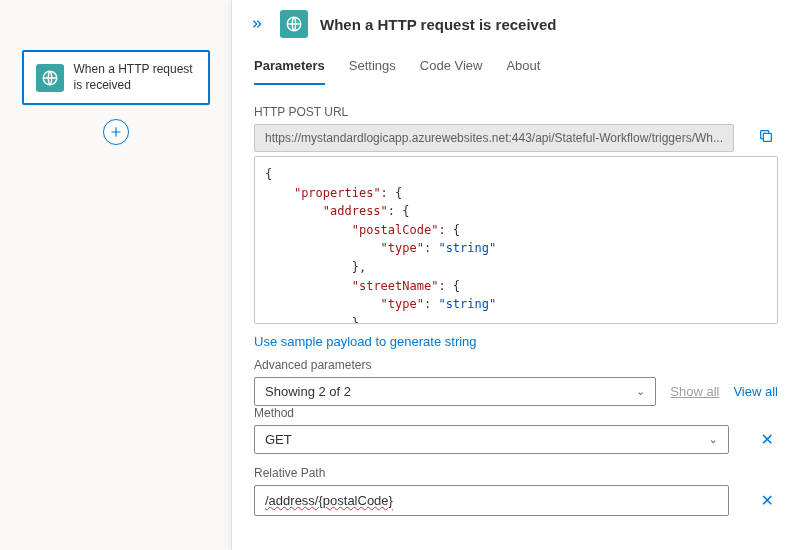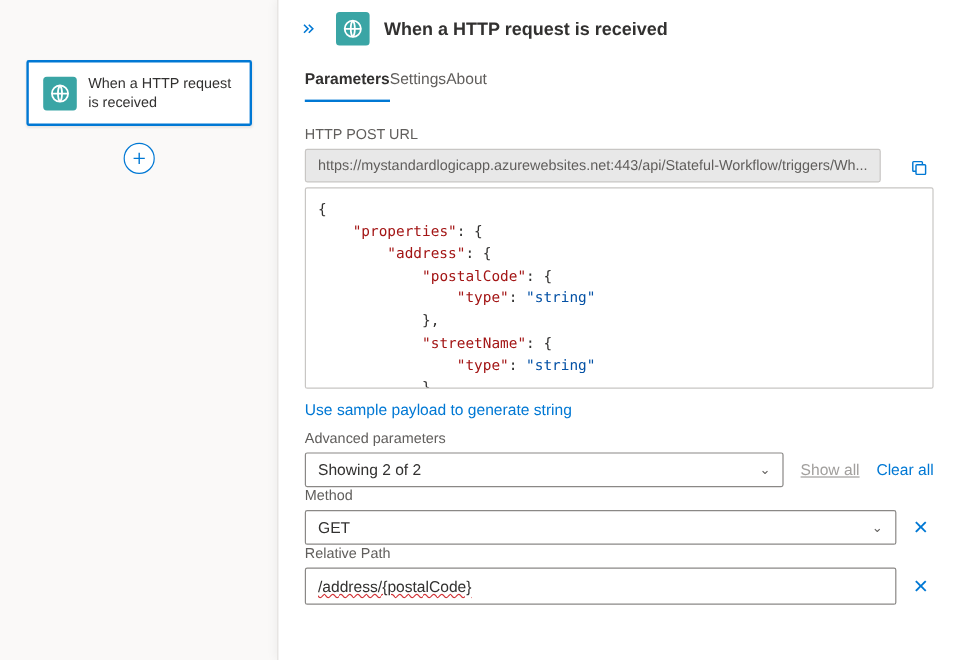--- a/index.html
+++ b/index.html
@@ -7,39 +7,39 @@
   .root { display: flex; width: 100%; height: 100%; }
   .canvas { width: 243px; background: #faf9f8; padding: 50px 18px 0 18px; display: flex; flex-direction: column; align-items: center; }
   .node { display: flex; align-items: center; gap: 10px; background: #fff; border: 2px solid #0078d4; border-radius: 2px; padding: 10px 12px; width: 188px; box-shadow: 0 1px 2px rgba(0,0,0,.08); }
   .node-icon, .hdr-icon { width: 28px; height: 28px; background: #3aa5a5; border-radius: 3px; display: flex; align-items: center; justify-content: center; flex-shrink: 0; }
   .node-text { font-size: 12px; line-height: 1.3; }
   .add-btn { margin-top: 14px; width: 26px; height: 26px; border-radius: 50%; border: 1px solid #0078d4; background: #fff; color: #0078d4; display: flex; align-items: center; justify-content: center; font-size: 16px; cursor: pointer; }
   .panel { flex: 1; background: #fff; border-left: 1px solid #e1dfdd; display: flex; flex-direction: column; box-shadow: -2px 0 8px rgba(0,0,0,.05); }
   .panel-hdr { display: flex; align-items: center; gap: 12px; padding: 10px 20px 8px 16px; }
   .collapse { color: #0078d4; font-size: 14px; cursor: pointer; padding: 2px; }
   .panel-title { font-size: 15px; font-weight: 600; }
-  .tabs { display: flex; padding: 4px 22px 0 22px; border-bottom: 0 solid #e1dfdd; }
+  .tabs { display: flex; gap: 24px; padding: 4px 22px 0 22px; border-bottom: 0 solid #e1dfdd; }
   .tab { padding: 8px 0 10px 0; font-size: 13px; color: #605e5c; cursor: pointer; border-bottom: 2px solid transparent; }
   .tab.active { color: #323130; font-weight: 600; border-bottom-color: #0078d4; }
   .body { padding: 12px 22px 24px 22px; overflow: auto; flex: 1; }
   .lbl { font-size: 12px; color: #605e5c; margin: 8px 0 5px 0; display: block; }
-  .url-row { display: flex; align-items: flex-end; gap: 20px; }
+  .url-row { display: flex; align-items: flex-start; gap: 20px; }
   .url-box { flex: 1; background: #e8e8e8; border: 1px solid #c8c6c4; color: #605e5c; font-size: 12px; padding: 6px 10px; white-space: nowrap; overflow: hidden; text-overflow: ellipsis; border-radius: 2px; }
   .icon-btn { color: #0078d4; cursor: pointer; padding: 4px; }
   .code-box { border: 1px solid #c8c6c4; padding: 8px 10px 8px 10px; font-family: Consolas, monospace; font-size: 12px; line-height: 1.55; white-space: pre; overflow: hidden; background: #fff; height: 168px; border-radius: 2px; margin-top: 4px; }
   .b { color: #323130; }
   .k { color: #a31515; }
   .s { color: #0451a5; }
   .link { color: #0078d4; font-size: 13px; cursor: pointer; display: inline-block; margin: 10px 0 6px 0; }
   .adv-row { display: flex; align-items: center; gap: 14px; }
   .select-box { flex: 1; border: 1px solid #8a8886; padding: 6px 10px; font-size: 13px; display: flex; justify-content: space-between; align-items: center; background: #fff; cursor: pointer; border-radius: 2px; }
   .chev { font-size: 11px; color: #605e5c; }
   .muted-link { color: #a19f9d; text-decoration: underline; font-size: 13px; cursor: pointer; }
   .clear-link { color: #0078d4; font-size: 13px; cursor: pointer; }
-  .field-row { display: flex; align-items: center; gap: 10px; }
+  .field-row { display: flex; align-items: center; gap: 28px; }
   .input-box { flex: 1; border: 1px solid #8a8886; padding: 7px 10px; font-size: 13px; background: #fff; border-radius: 2px; }
   .remove-x { color: #0078d4; font-size: 16px; cursor: pointer; padding: 2px 4px; }
   .spellerr { text-decoration: underline wavy #d13438; text-decoration-thickness: 1px; }
   svg { display: block; }
 </style>
 </head>
 <body>
 
 <div class="root">
   <div class="canvas">
@@ -71,20 +71,21 @@
             <circle cx="12" cy="12" r="9"></circle>
             <path d="M3 12h18M12 3c3 3 3 15 0 18M12 3c-3 3-3 15 0 18"></path>
           </svg>
       </div>
       <div class="panel-title">When a HTTP request is received</div>
     </div>
 
     <div class="tabs">
       <div class="tab active">Parameters</div>
       <div class="tab">Settings</div>
+      <div class="tab">Code View</div>
       <div class="tab">About</div>
     </div>
 
     <div class="body">
       <span class="lbl">HTTP POST URL</span>
       <div class="url-row">
         <div class="url-box">https://mystandardlogicapp.azurewebsites.net:443/api/Stateful-Workflow/triggers/Wh...</div>
         <span class="icon-btn">
           <svg width="16" height="16" viewBox="0 0 24 24" fill="none" stroke="#0078d4" stroke-width="1.8">
               <rect x="8" y="8" width="12" height="12" rx="1"></rect>
@@ -104,32 +105,32 @@
             <span class="b">}</span></div>
       <span class="link">Use sample payload to generate string</span>
 
       <span class="lbl" style="margin-top:3px">Advanced parameters</span>
       <div class="adv-row">
         <div class="select-box">
           <span>Showing 2 of 2</span>
           <span class="chev">⌄</span>
         </div>
         <span class="muted-link">Show all</span>
-        <span class="clear-link">Clear all</span>
+        <span class="clear-link">View all</span>
       </div>
 
       <span class="lbl" style="margin-top:0">Method</span>
       <div class="field-row">
         <div class="select-box">
           <span>GET</span>
           <span class="chev">⌄</span>
         </div>
         <span class="remove-x">✕</span>
       </div>
 
-      <span class="lbl" style="margin-top:0">Relative Path</span>
+      <span class="lbl" style="margin-top:12px">Relative Path</span>
       <div class="field-row">
         <div class="input-box"><span class="spellerr">/address/{postalCode}</span></div>
         <span class="remove-x">✕</span>
       </div>
     </div>
   </div>
 </div>
 
 </body></html>

